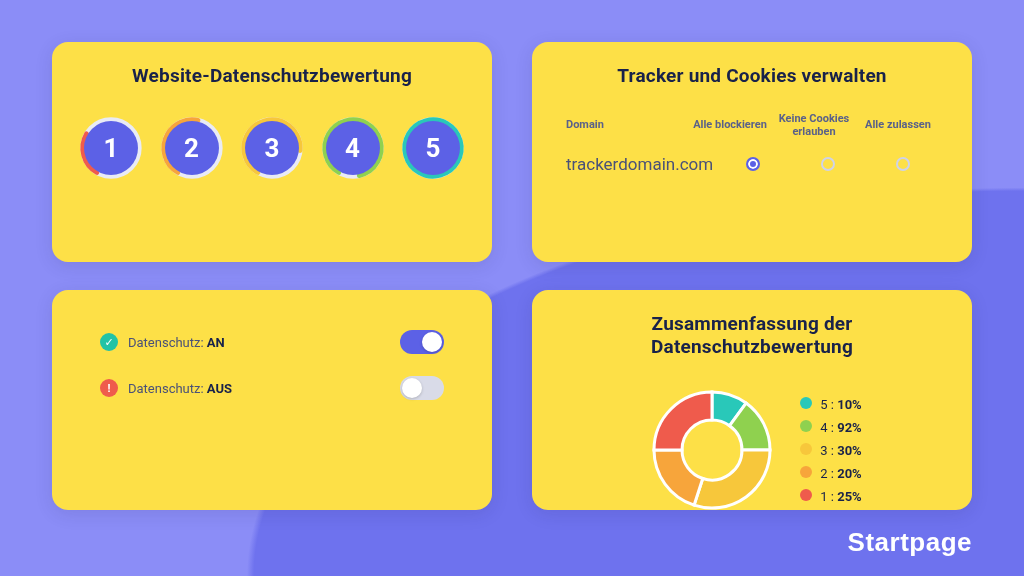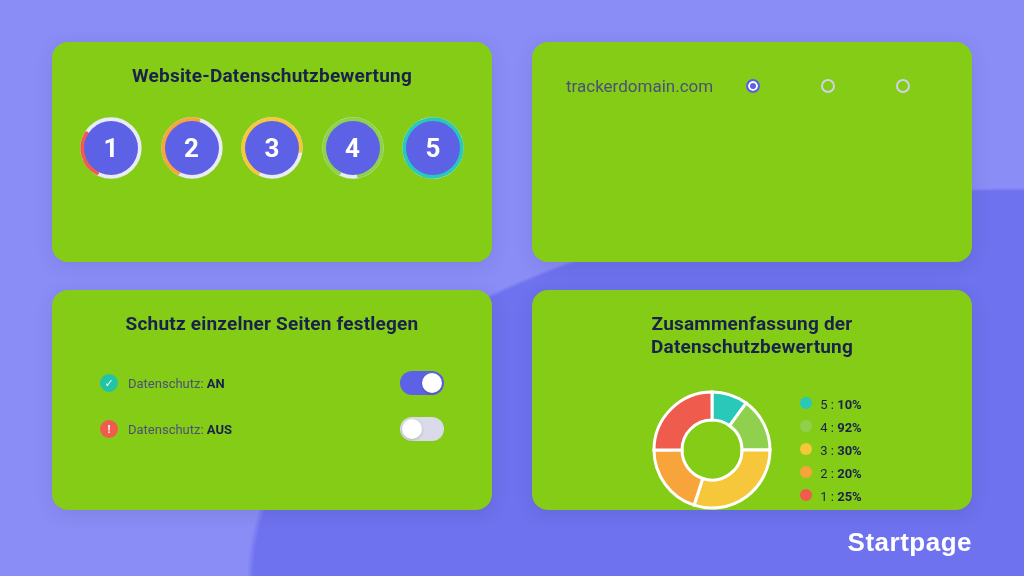--- a/index.html
+++ b/index.html
@@ -14,21 +14,21 @@
   .grid {
     position: relative; z-index: 1;
     display: grid;
     grid-template-columns: 440px 440px;
     grid-template-rows: 220px 220px;
     gap: 28px 40px;
     padding: 42px 52px 24px 52px;
     justify-content: center;
   }
   .card {
-    background: #84cc16;
+    background: #fde047;
     border-radius: 16px;
     box-shadow: 0 4px 18px rgba(30,30,80,.12);
     padding: 22px 26px;
     color: #19224a;
     display: flex; flex-direction: column;
   }
   .card h2 {
     font-size: 19px; font-weight: 700; text-align: center; margin-bottom: 18px;
     letter-spacing: .2px;
   }
@@ -136,42 +136,48 @@
           <svg viewBox="0 0 70 70">
             <circle cx="35" cy="35" r="30" fill="none" stroke="#e9ebf5" stroke-width="5"></circle>
             <circle cx="35" cy="35" r="30" fill="none" stroke="#29c8b9" stroke-width="5" stroke-linecap="round" stroke-dasharray="188.49555921538757" stroke-dashoffset="0" transform="rotate(120 35 35)"></circle>
           </svg>
           <div class="num">5</div>
         </div>
       </div>
   </div>
 
   <div class="card">
+    <h2>Tracker und Cookies verwalten</h2>
     <div class="ttable">
+      <div class="thead">
+        <div>Domain</div>
+        <div>Alle blockieren</div>
+        <div>Keine Cookies erlauben</div>
+        <div>Alle zulassen</div>
+      </div>
       <div id="trows">
           <div class="trow">
             <div class="dom">
               <span>trackerdomain.com</span>
             </div>
             <div>
               <span class="radio on"></span>
             </div>
             <div>
               <span class="radio"></span>
             </div>
             <div>
               <span class="radio"></span>
             </div>
           </div>
         </div>
     </div>
   </div>
 
   <div class="card">
-    <h2>Schutz einzelner Seiten festlegen</h2>
     <div class="plist" id="plist">
         <div class="prow">
           <div class="lbl">
             <span class="status-dot ok">✓</span>
             <span>Datenschutz: <b>AN</b></span>
           </div>
           <div class="toggle on">
             <div class="knob"></div>
           </div>
         </div>

